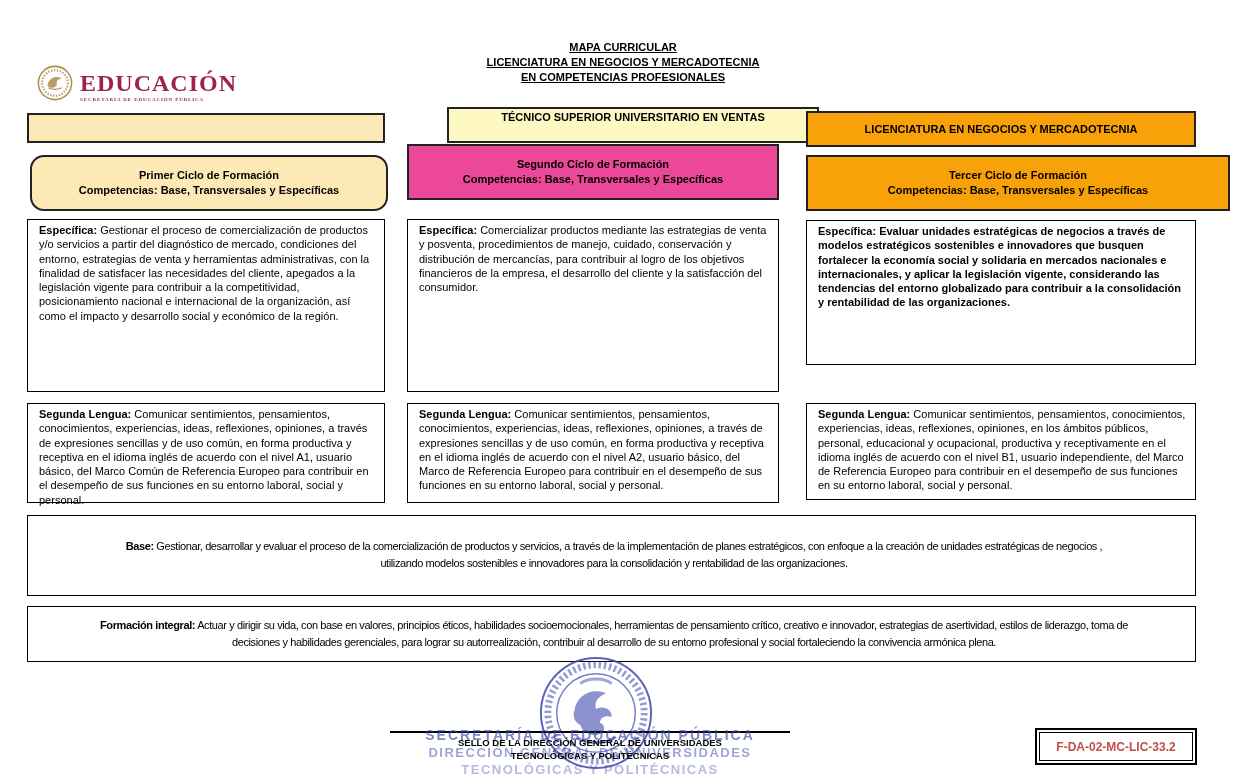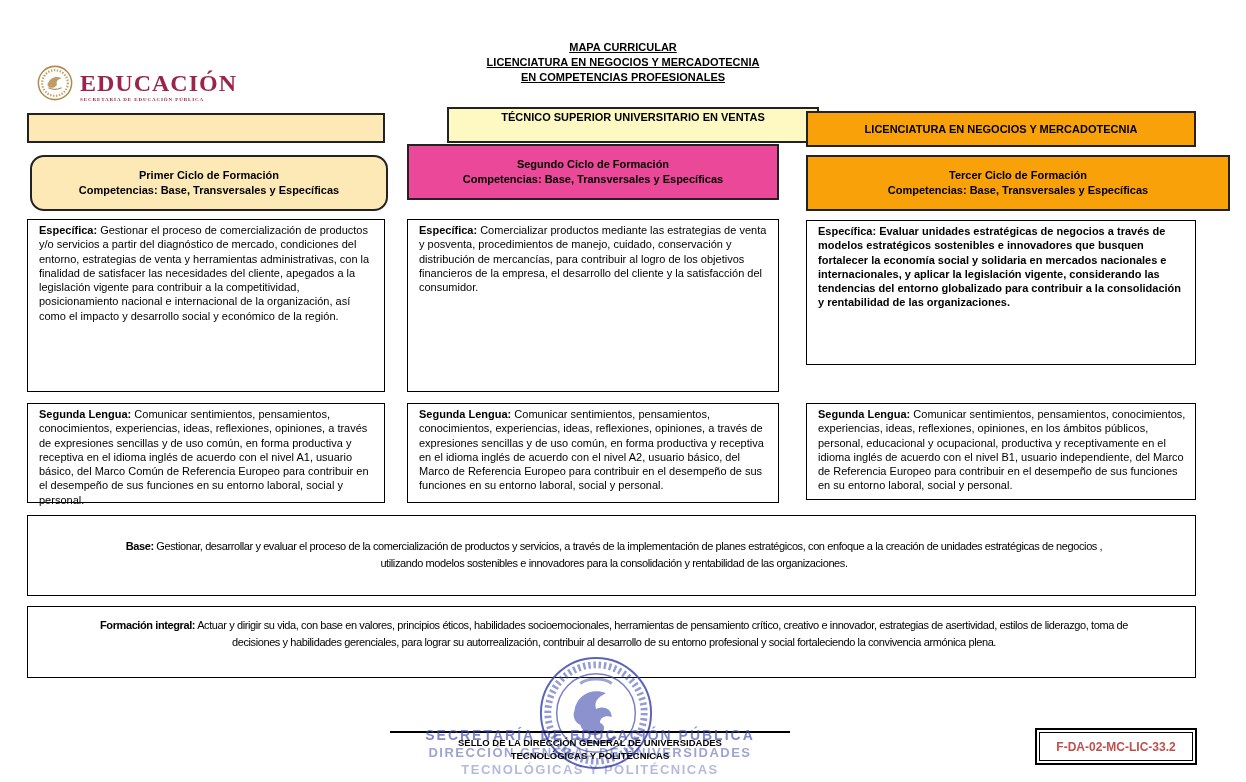--- a/index.html
+++ b/index.html
@@ -120,21 +120,21 @@
     <span>Comunicar sentimientos, pensamientos, conocimientos, experiencias, ideas, reflexiones, opiniones, en los ámbitos públicos, personal, educacional y ocupacional, productiva y receptivamente en el idioma inglés de acuerdo con el nivel B1, usuario independiente, del Marco de Referencia Europeo para contribuir en el desempeño de sus funciones en su entorno laboral, social y personal.</span>
   </div>
 
   <div class="whitebox wide" style="top:515px;height:81px;">
     <div class="condensed base-inner">
       <b>Base:</b>
       <span>Gestionar, desarrollar y evaluar el proceso de la comercialización de productos y servicios, a través de la implementación de planes estratégicos, con enfoque a la creación de unidades estratégicas de negocios , utilizando modelos  sostenibles e innovadores para la consolidación y rentabilidad de las organizaciones.</span>
     </div>
   </div>
 
-  <div class="whitebox wide" style="top:606px;height:72px;">
+  <div class="whitebox wide" style="top:606px;height:56px;">
     <div class="condensed form-inner">
       <b>Formación integral:</b>
       <span>Actuar y dirigir su vida, con base en valores, principios éticos, habilidades socioemocionales, herramientas de pensamiento crítico, creativo e innovador, estrategias de asertividad, estilos de liderazgo, toma de decisiones y habilidades gerenciales, para lograr su autorrealización, contribuir al desarrollo de su entorno profesional y social fortaleciendo la convivencia armónica plena.</span>
     </div>
   </div>
 
   <div class="stamp">
     <svg width="118" height="118" viewBox="0 0 120 120">
       <g fill="none" stroke="#3E49AE">
         <circle cx="60" cy="60" r="56" stroke-width="2" opacity="0.85"></circle>

